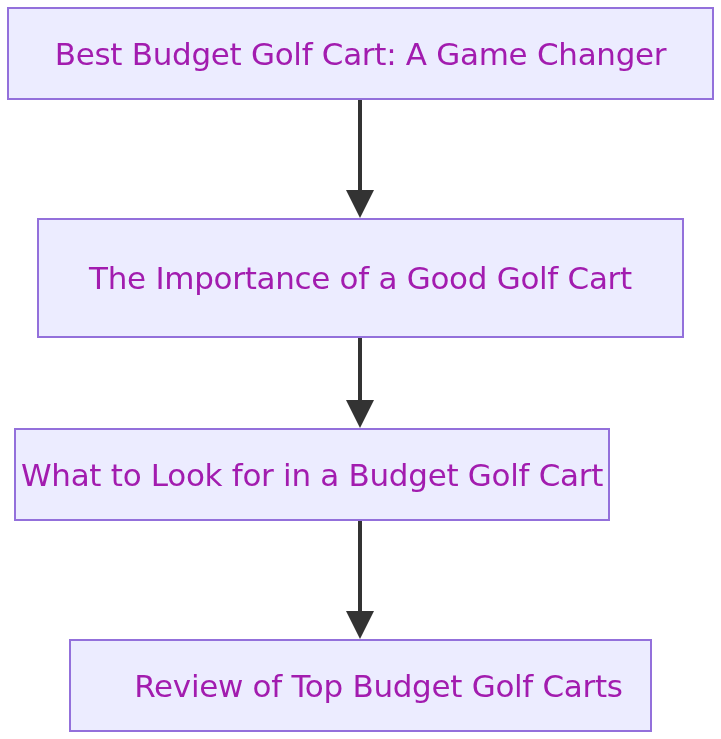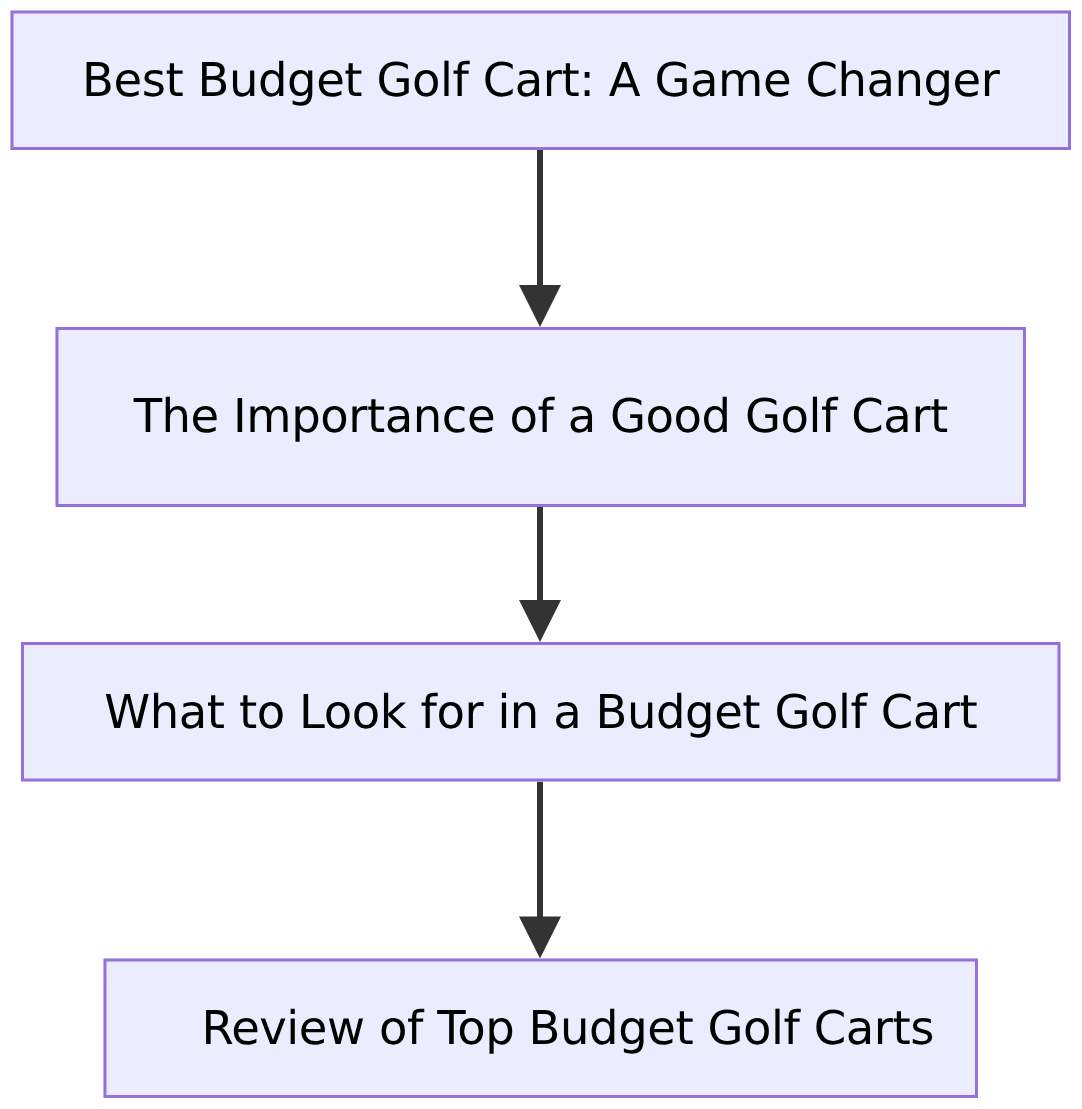--- a/index.html
+++ b/index.html
@@ -15,21 +15,21 @@
       font-family: "DejaVu Sans", "Liberation Sans", sans-serif;
     }
     .node {
       position: absolute;
       box-sizing: border-box;
       background: #ECECFF;
       border: 2px solid #9370DB;
       display: flex;
       align-items: center;
       justify-content: center;
-      color: #000000;
+      color: #a21caf;
       font-size: 31px;
       white-space: nowrap;
       letter-spacing: -0.3px;
     }
     .edge {
       position: absolute;
       left: 0;
       top: 0;
     }
   </style>
@@ -52,19 +52,19 @@
 </svg>
 
 <div class="node" style="left:7px; top:7px; width:707px; height:93px;">
   <span>Best Budget Golf Cart: A Game Changer</span>
 </div>
 
 <div class="node" style="left:37px; top:218px; width:647px; height:120px;">
   <span>The Importance of a Good Golf Cart</span>
 </div>
 
-<div class="node" style="left:14px; top:428px; width:693px; height:93px;">
+<div class="node" style="left:14px; top:428px; width:596px; height:93px;">
   <span>What to Look for in a Budget Golf Cart</span>
 </div>
 
 <div class="node" style="left:69px; top:639px; width:583px; height:93px;padding-left:36px;">
   <span>Review of Top Budget Golf Carts</span>
 </div>
 
 </body></html>

